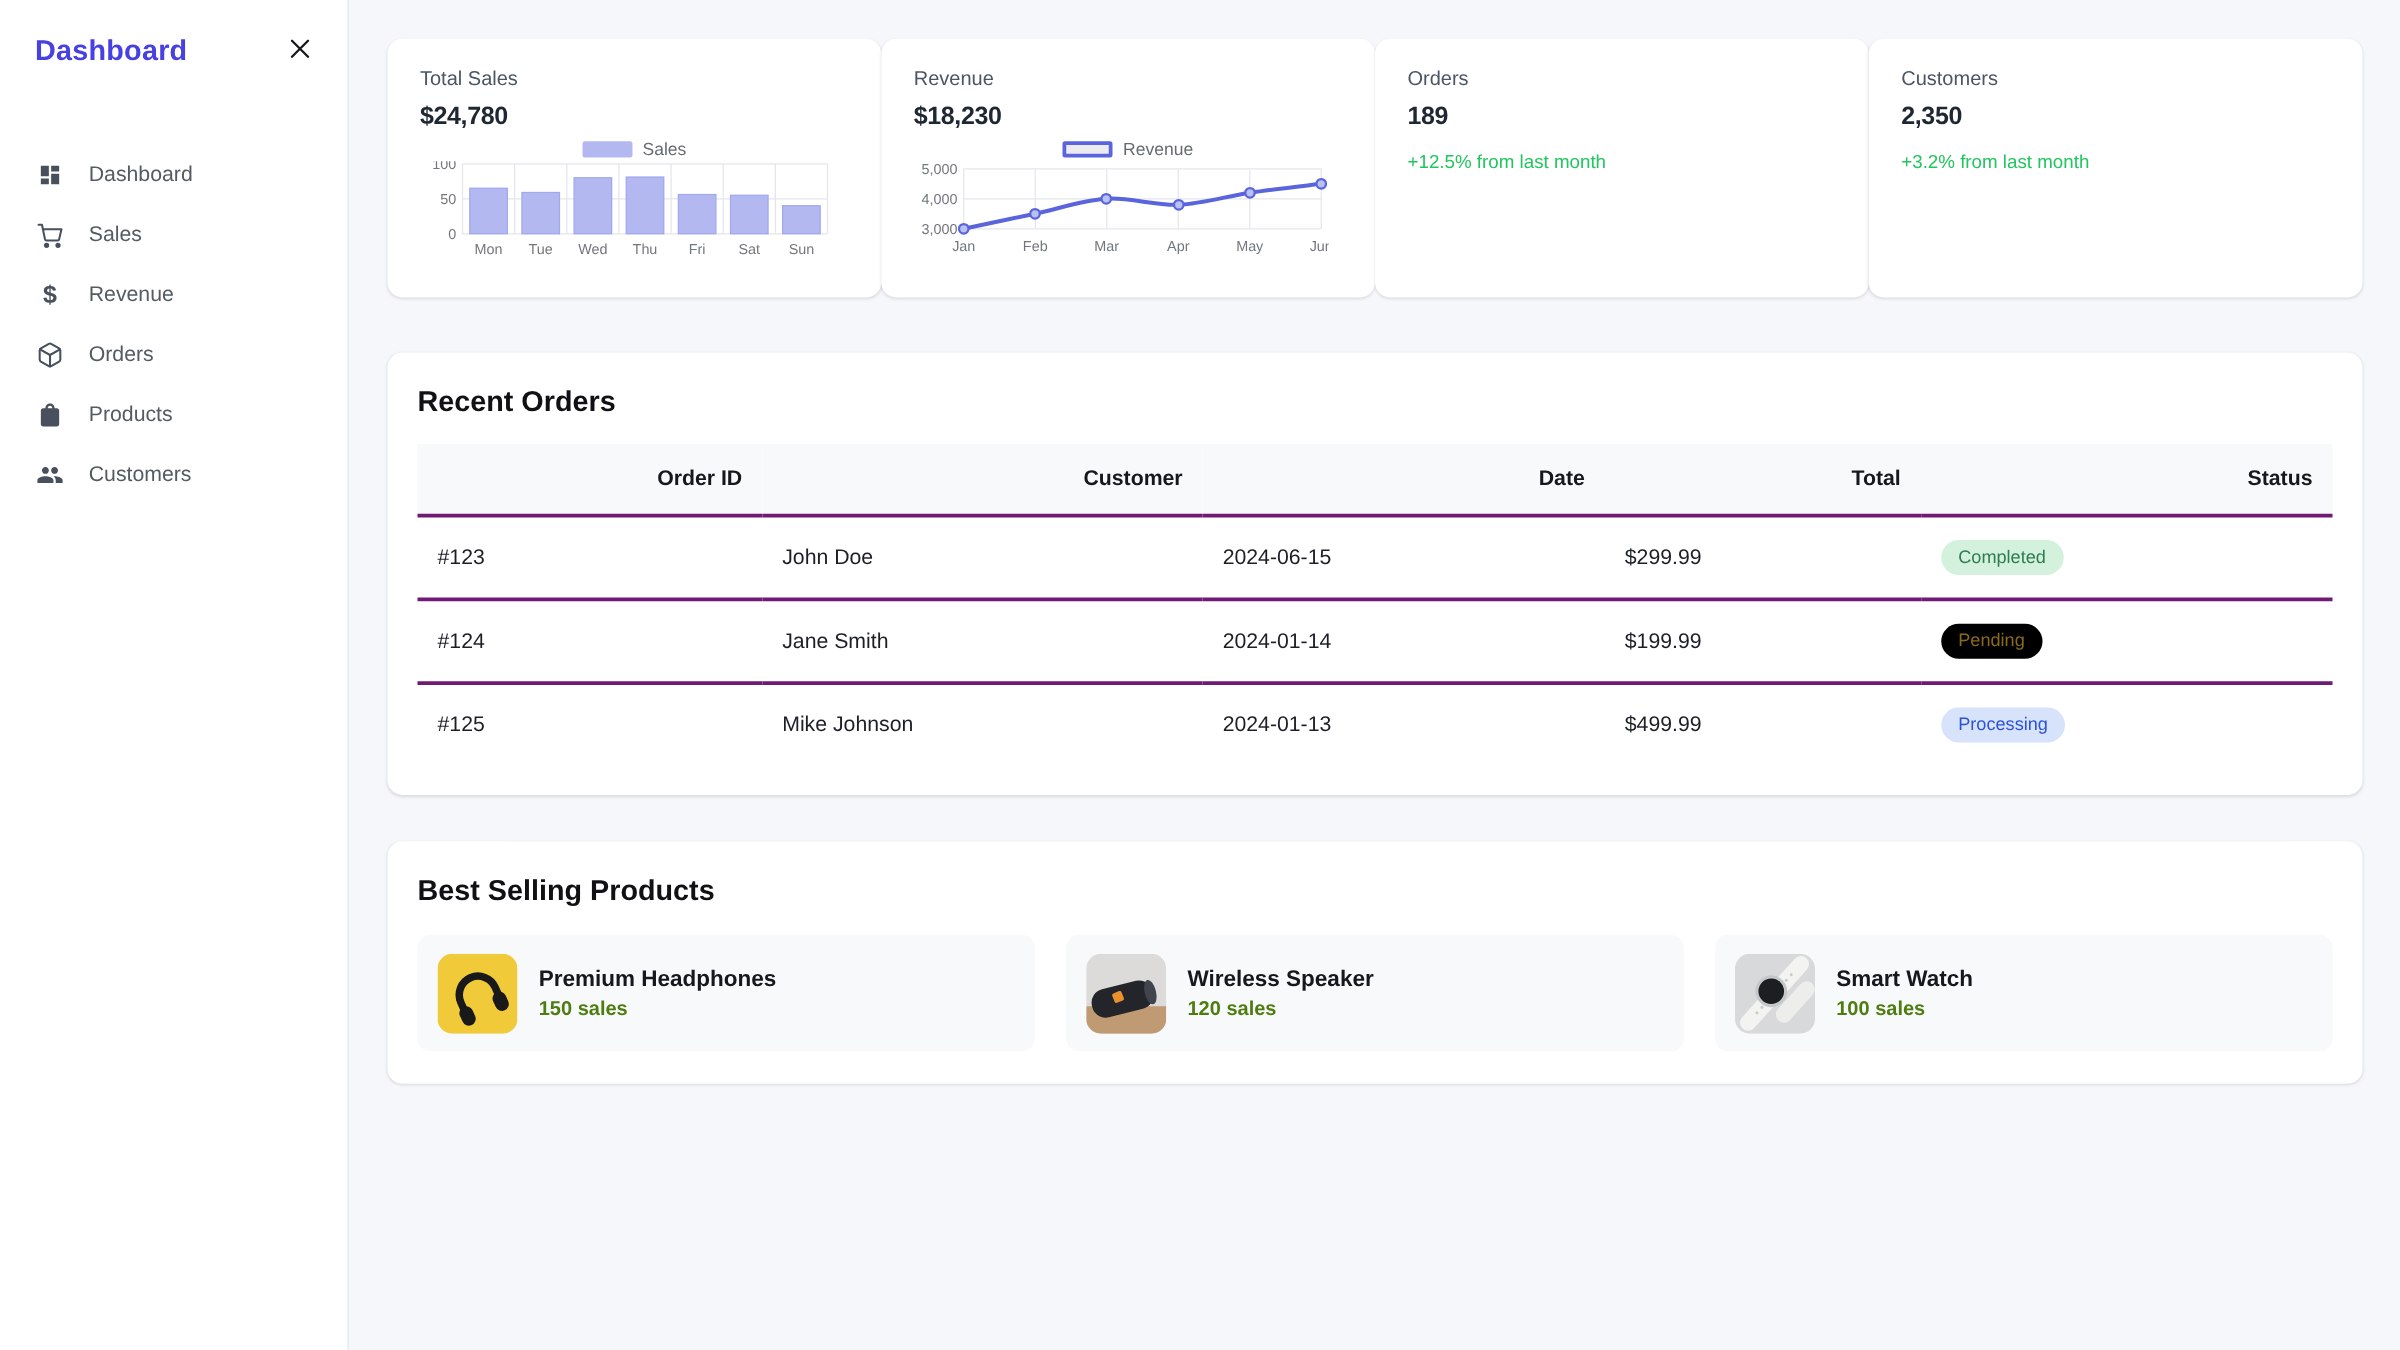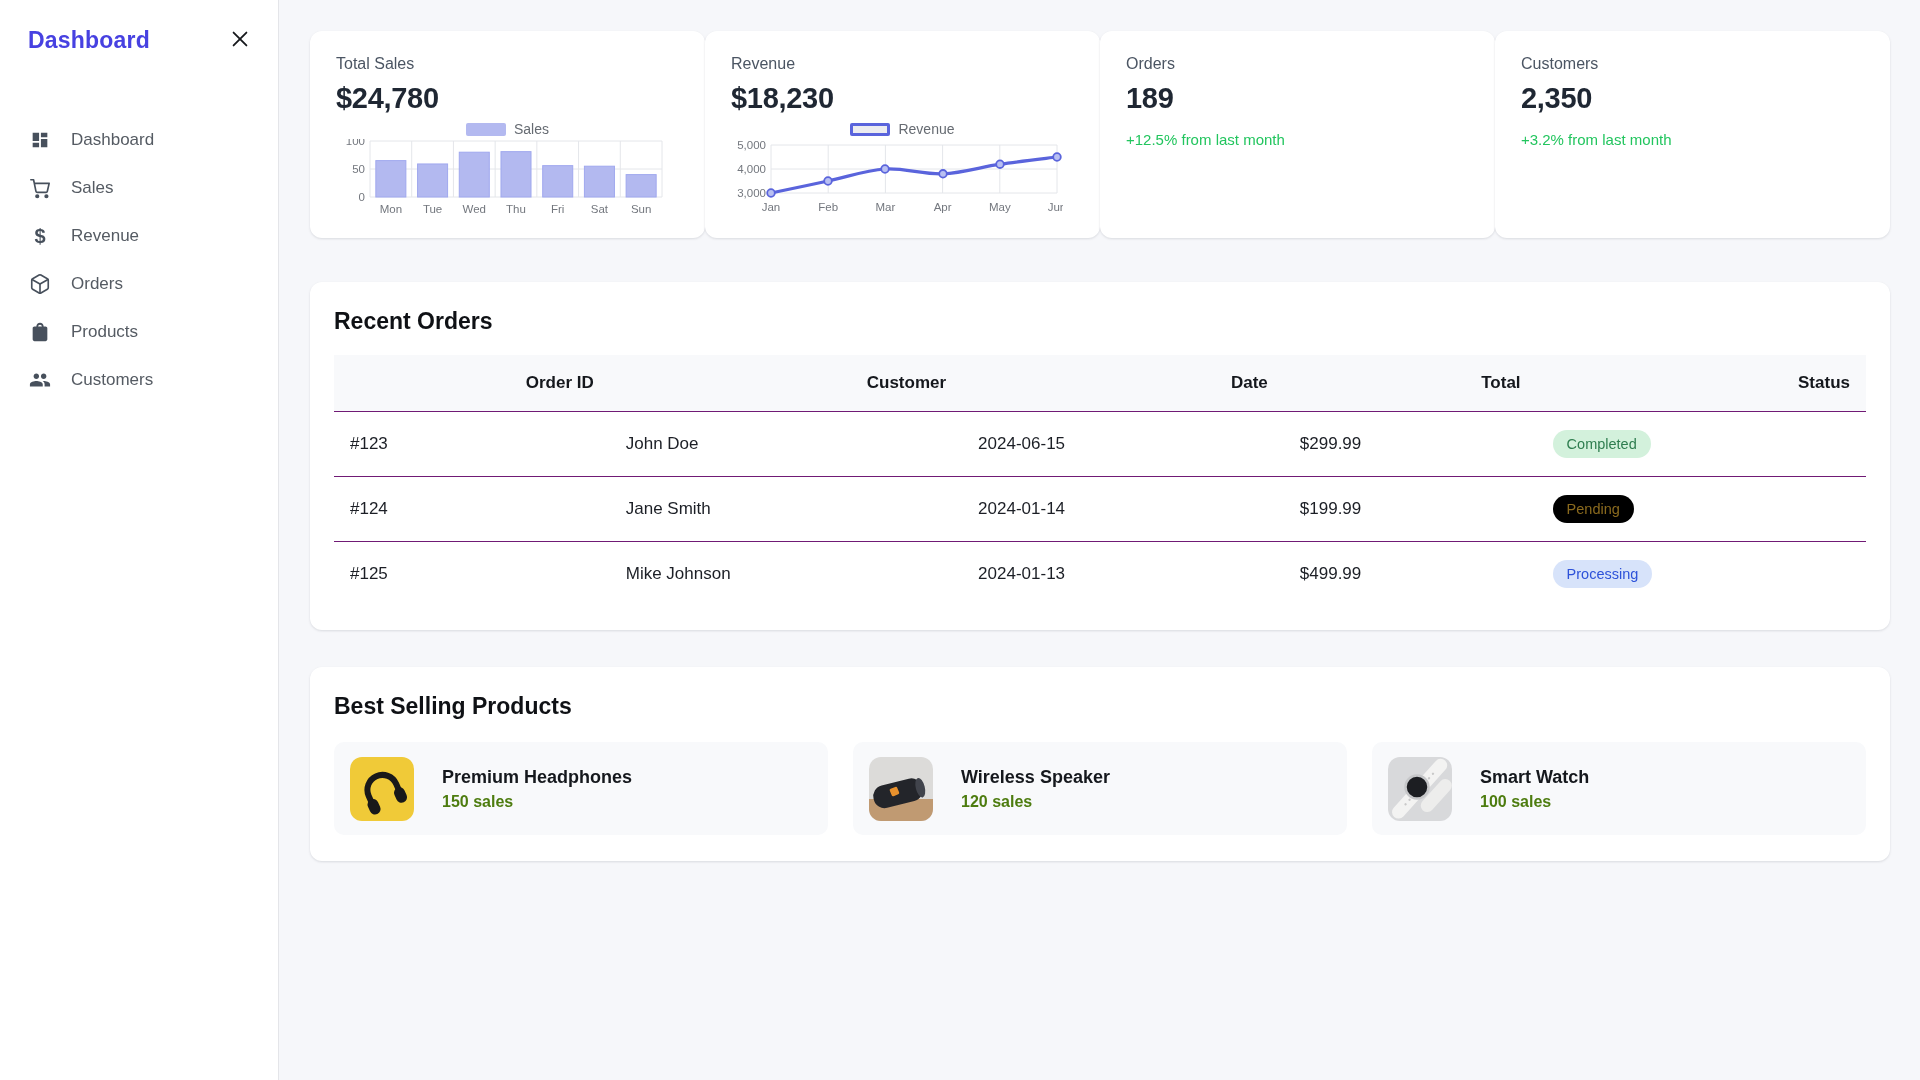--- a/index.html
+++ b/index.html
@@ -34,43 +34,43 @@
   .dollar-glyph { font-size: 20px; font-weight: 700; color: #47505c; }
   
   .main { flex: 1; padding: 31px 30px 0 31px; }
   .stats-row { display: grid; grid-template-columns: repeat(4, 1fr); }
   .card {
     background: #fff; border-radius: 12px;
     box-shadow: 0 1px 3px rgba(25,30,45,0.08), 0 1px 2px rgba(25,30,45,0.05);
   }
   .stat-card { padding: 24px 26px; height: 207px; }
   .stat-label { font-size: 16px; color: #4b5563; }
-  .stat-value { font-size: 29px; font-weight: 700; color: #1f2733; margin-top: 9px; letter-spacing: -0.3px; }
+  .stat-value { font-size: 20px; font-weight: 700; color: #1f2733; margin-top: 9px; letter-spacing: -0.3px; }
   .stat-change { font-size: 15px; margin-top: 16px; }
   .chart-block { margin-top: 6px; }
   .chart-legend { display: flex; align-items: center; justify-content: center; gap: 8px; margin-bottom: 2px; }
   .legend-swatch { width: 40px; height: 13px; border-radius: 2px; }
   .legend-label { font-size: 14px; color: #666b72; }
   .chart-canvas { line-height: 0; }
   
   .section-card { margin-top: 44px; padding: 26px 24px 24px 24px; }
   .section-title { font-size: 23px; font-weight: 700; color: #0f1115; }
   table { width: 100%; border-collapse: collapse; margin-top: 20px; }
   thead tr { background: #f8f9fb; }
   th { text-align: right; font-size: 17px; font-weight: 700; color: #15181d; padding: 18px 16px; }
-  td { font-size: 17px; color: #1c1f26; padding: 18px 16px; border-top: 1px solid #701a75; }
+  td { font-size: 17px; color: #1c1f26; padding: 18px 16px; border-top: 3px solid #701a75; }
   col.c1 { width: 18%; } col.c2 { width: 23%; } col.c3 { width: 21%; }
   col.c4 { width: 16.5%; } col.c5 { width: 21.5%; }
   .status-badge { display: inline-block; padding: 6px 14px; border-radius: 999px; font-size: 14.5px; }
   
   .products-card { margin-top: 37px; padding: 26px 24px 26px 24px; }
   .products-grid { display: grid; grid-template-columns: repeat(3, 1fr); gap: 25px; margin-top: 22px; }
   .product-card {
     background: #f8f9fb; border-radius: 10px; padding: 14px 16px;
-    display: flex; align-items: center; gap: 28px; height: 93px;
+    display: flex; align-items: center; gap: 17px; height: 93px;
   }
   .product-img { width: 64px; height: 64px; border-radius: 12px; flex-shrink: 0; line-height: 0; }
   .product-name { font-size: 18px; font-weight: 700; color: #15181d; }
   .product-sales { font-size: 16px; color: #4d7c0f; margin-top: 5px; font-weight: bold; }
 </style>
 </head>
 <body>
 
 <aside class="sidebar">
   <div class="sidebar-header">

